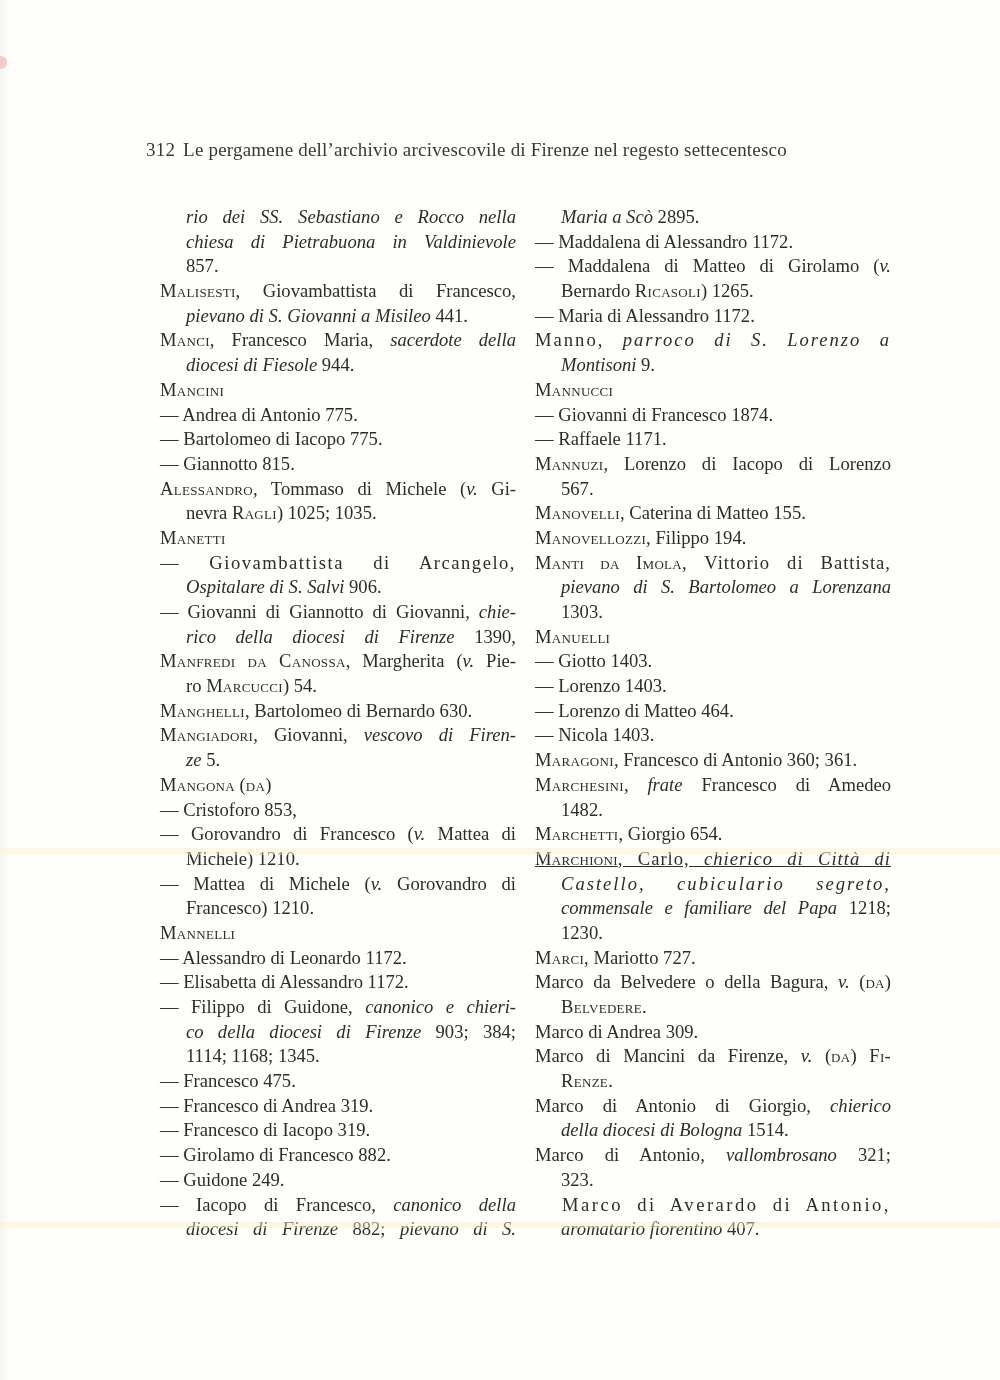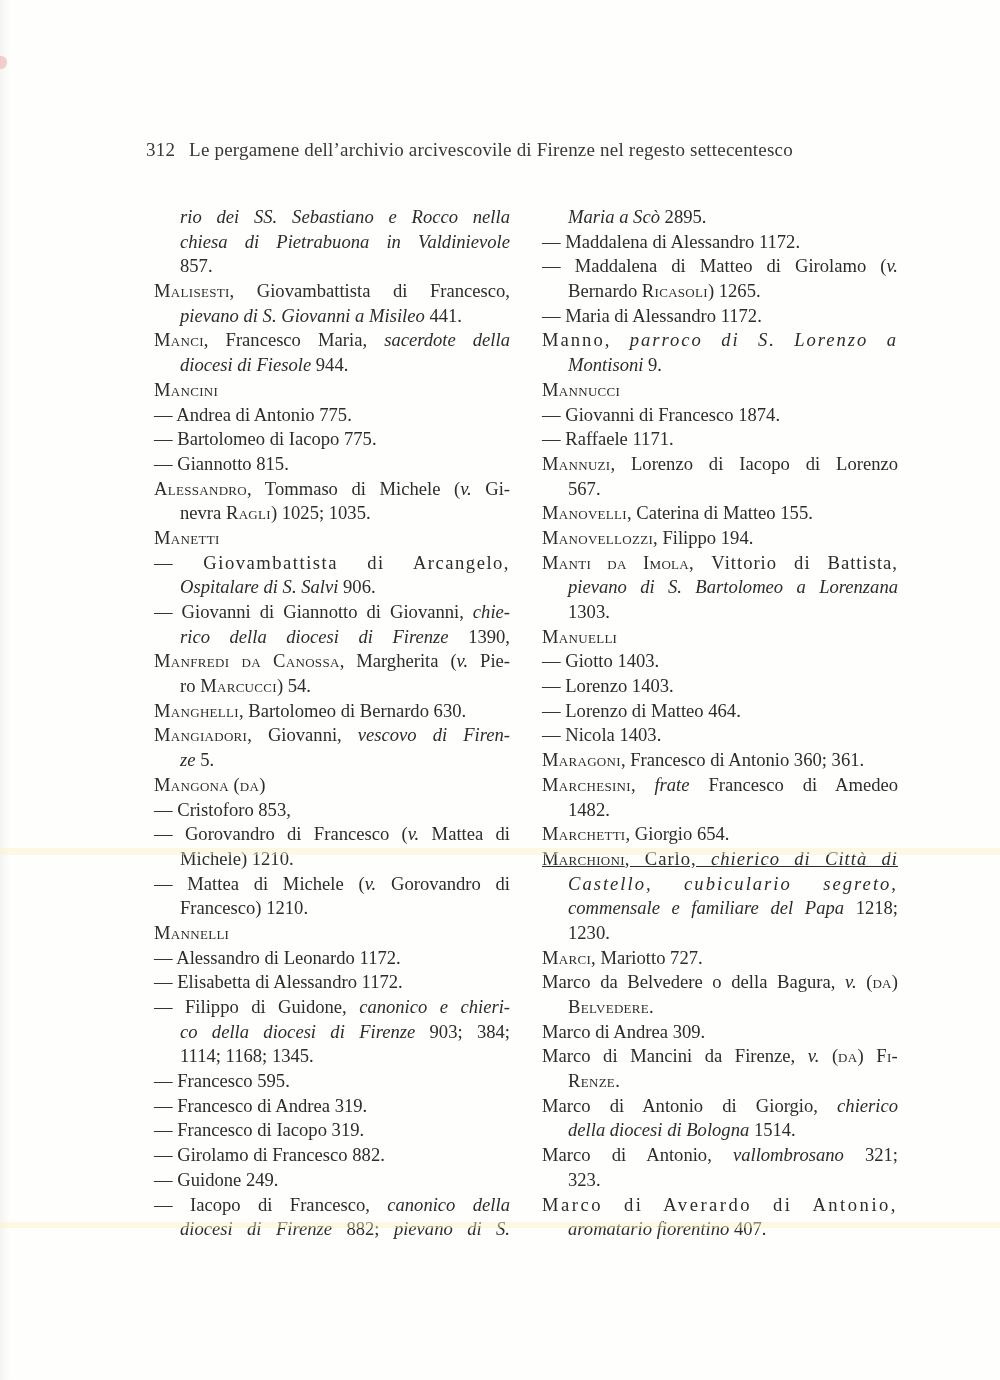--- a/index.html
+++ b/index.html
@@ -14,23 +14,23 @@
   
   .page::before{
     content:"";position:absolute;left:0;top:0;bottom:0;width:10px;
     background:linear-gradient(to right, rgba(200,200,195,.18), rgba(200,200,195,0));
     pointer-events:none;
   }
   .page-header{
     position:absolute;left:146px;top:139px;width:720px;
     font-size:19px;letter-spacing:.2px;white-space:nowrap;color:#3a3835;
   }
-  .page-header .num{margin-right:14px;}
+  .page-header .num{margin-right:8px;}
   .columns{
-    position:absolute;left:154px;top:205px;display:flex;gap:32px;
+    position:absolute;left:160px;top:205px;display:flex;gap:19px;
   }
   .col{width:356px;font-size:18.6px;}
   .line{
     line-height:24.7px;height:24.7px;white-space:nowrap;
   }
   .line.ind{padding-left:26px;}
   .line.j{white-space:normal;text-align:justify;text-align-last:justify;overflow:hidden;}
   .seg-r{font-style:normal;}
   .seg-i{font-style:italic;}
   .seg-sc{font-variant:small-caps;letter-spacing:.3px;}
@@ -80,21 +80,21 @@
         <div class="line j"><span class="seg-r">— Gorovandro di Francesco (</span><span class="seg-i">v.</span><span class="seg-r"> Mattea di</span></div>
         <div class="line ind"><span class="seg-r">Michele) 1210.</span></div>
         <div class="line j"><span class="seg-r">— Mattea di Michele (</span><span class="seg-i">v.</span><span class="seg-r"> Gorovandro di</span></div>
         <div class="line ind"><span class="seg-r">Francesco) 1210.</span></div>
         <div class="line"><span class="seg-sc">Mannelli</span></div>
         <div class="line"><span class="seg-r">— Alessandro di Leonardo 1172.</span></div>
         <div class="line"><span class="seg-r">— Elisabetta di Alessandro 1172.</span></div>
         <div class="line j"><span class="seg-r">— Filippo di Guidone, </span><span class="seg-i">canonico e chieri-</span></div>
         <div class="line ind j"><span class="seg-i">co della diocesi di Firenze</span><span class="seg-r"> 903; 384;</span></div>
         <div class="line ind"><span class="seg-r">1114; 1168; 1345.</span></div>
-        <div class="line"><span class="seg-r">— Francesco 595.</span></div>
+        <div class="line"><span class="seg-r">— Francesco 475.</span></div>
         <div class="line"><span class="seg-r">— Francesco di Andrea 319.</span></div>
         <div class="line"><span class="seg-r">— Francesco di Iacopo 319.</span></div>
         <div class="line"><span class="seg-r">— Girolamo di Francesco 882.</span></div>
         <div class="line"><span class="seg-r">— Guidone 249.</span></div>
         <div class="line j"><span class="seg-r">— Iacopo di Francesco, </span><span class="seg-i">canonico della</span></div>
         <div class="line ind j"><span class="seg-i">diocesi di Firenze</span><span class="seg-r"> 882; </span><span class="seg-i">pievano di S.</span></div>
       </div>
     <div class="col" id="col-right">
         <div class="line ind"><span class="seg-i">Maria a Scò</span><span class="seg-r"> 2895.</span></div>
         <div class="line"><span class="seg-r">— Maddalena di Alessandro 1172.</span></div>
@@ -129,21 +129,21 @@
         <div class="line"><span class="seg-sc">Marci</span><span class="seg-r">, Mariotto 727.</span></div>
         <div class="line j"><span class="seg-r">Marco da Belvedere o della Bagura, </span><span class="seg-i">v.</span><span class="seg-r"> (</span><span class="seg-sc">da</span><span class="seg-r">)</span></div>
         <div class="line ind"><span class="seg-sc">Belvedere</span><span class="seg-r">.</span></div>
         <div class="line"><span class="seg-r">Marco di Andrea 309.</span></div>
         <div class="line j"><span class="seg-r">Marco di Mancini da Firenze, </span><span class="seg-i">v.</span><span class="seg-r"> (</span><span class="seg-sc">da</span><span class="seg-r">) </span><span class="seg-sc">Fi-</span></div>
         <div class="line ind"><span class="seg-sc">Renze</span><span class="seg-r">.</span></div>
         <div class="line j"><span class="seg-r">Marco di Antonio di Giorgio, </span><span class="seg-i">chierico</span></div>
         <div class="line ind"><span class="seg-i">della diocesi di Bologna</span><span class="seg-r"> 1514.</span></div>
         <div class="line j"><span class="seg-r">Marco di Antonio, </span><span class="seg-i">vallombrosano</span><span class="seg-r"> 321;</span></div>
         <div class="line ind"><span class="seg-r">323.</span></div>
-        <div class="line j" style="letter-spacing: 2.5px;"><span class="seg-r">Marco di Averardo di Antonio,</span></div>
+        <div class="line j" style="letter-spacing: 2.5px; margin-left: 27px;"><span class="seg-r">Marco di Averardo di Antonio,</span></div>
         <div class="line ind"><span class="seg-i">aromatario fiorentino</span><span class="seg-r"> 407.</span></div>
       </div>
   </div>
 
   <div class="stripe s1"></div>
   <div class="stripe s2"></div>
   <div class="smudge"></div>
 
 </div>
 

